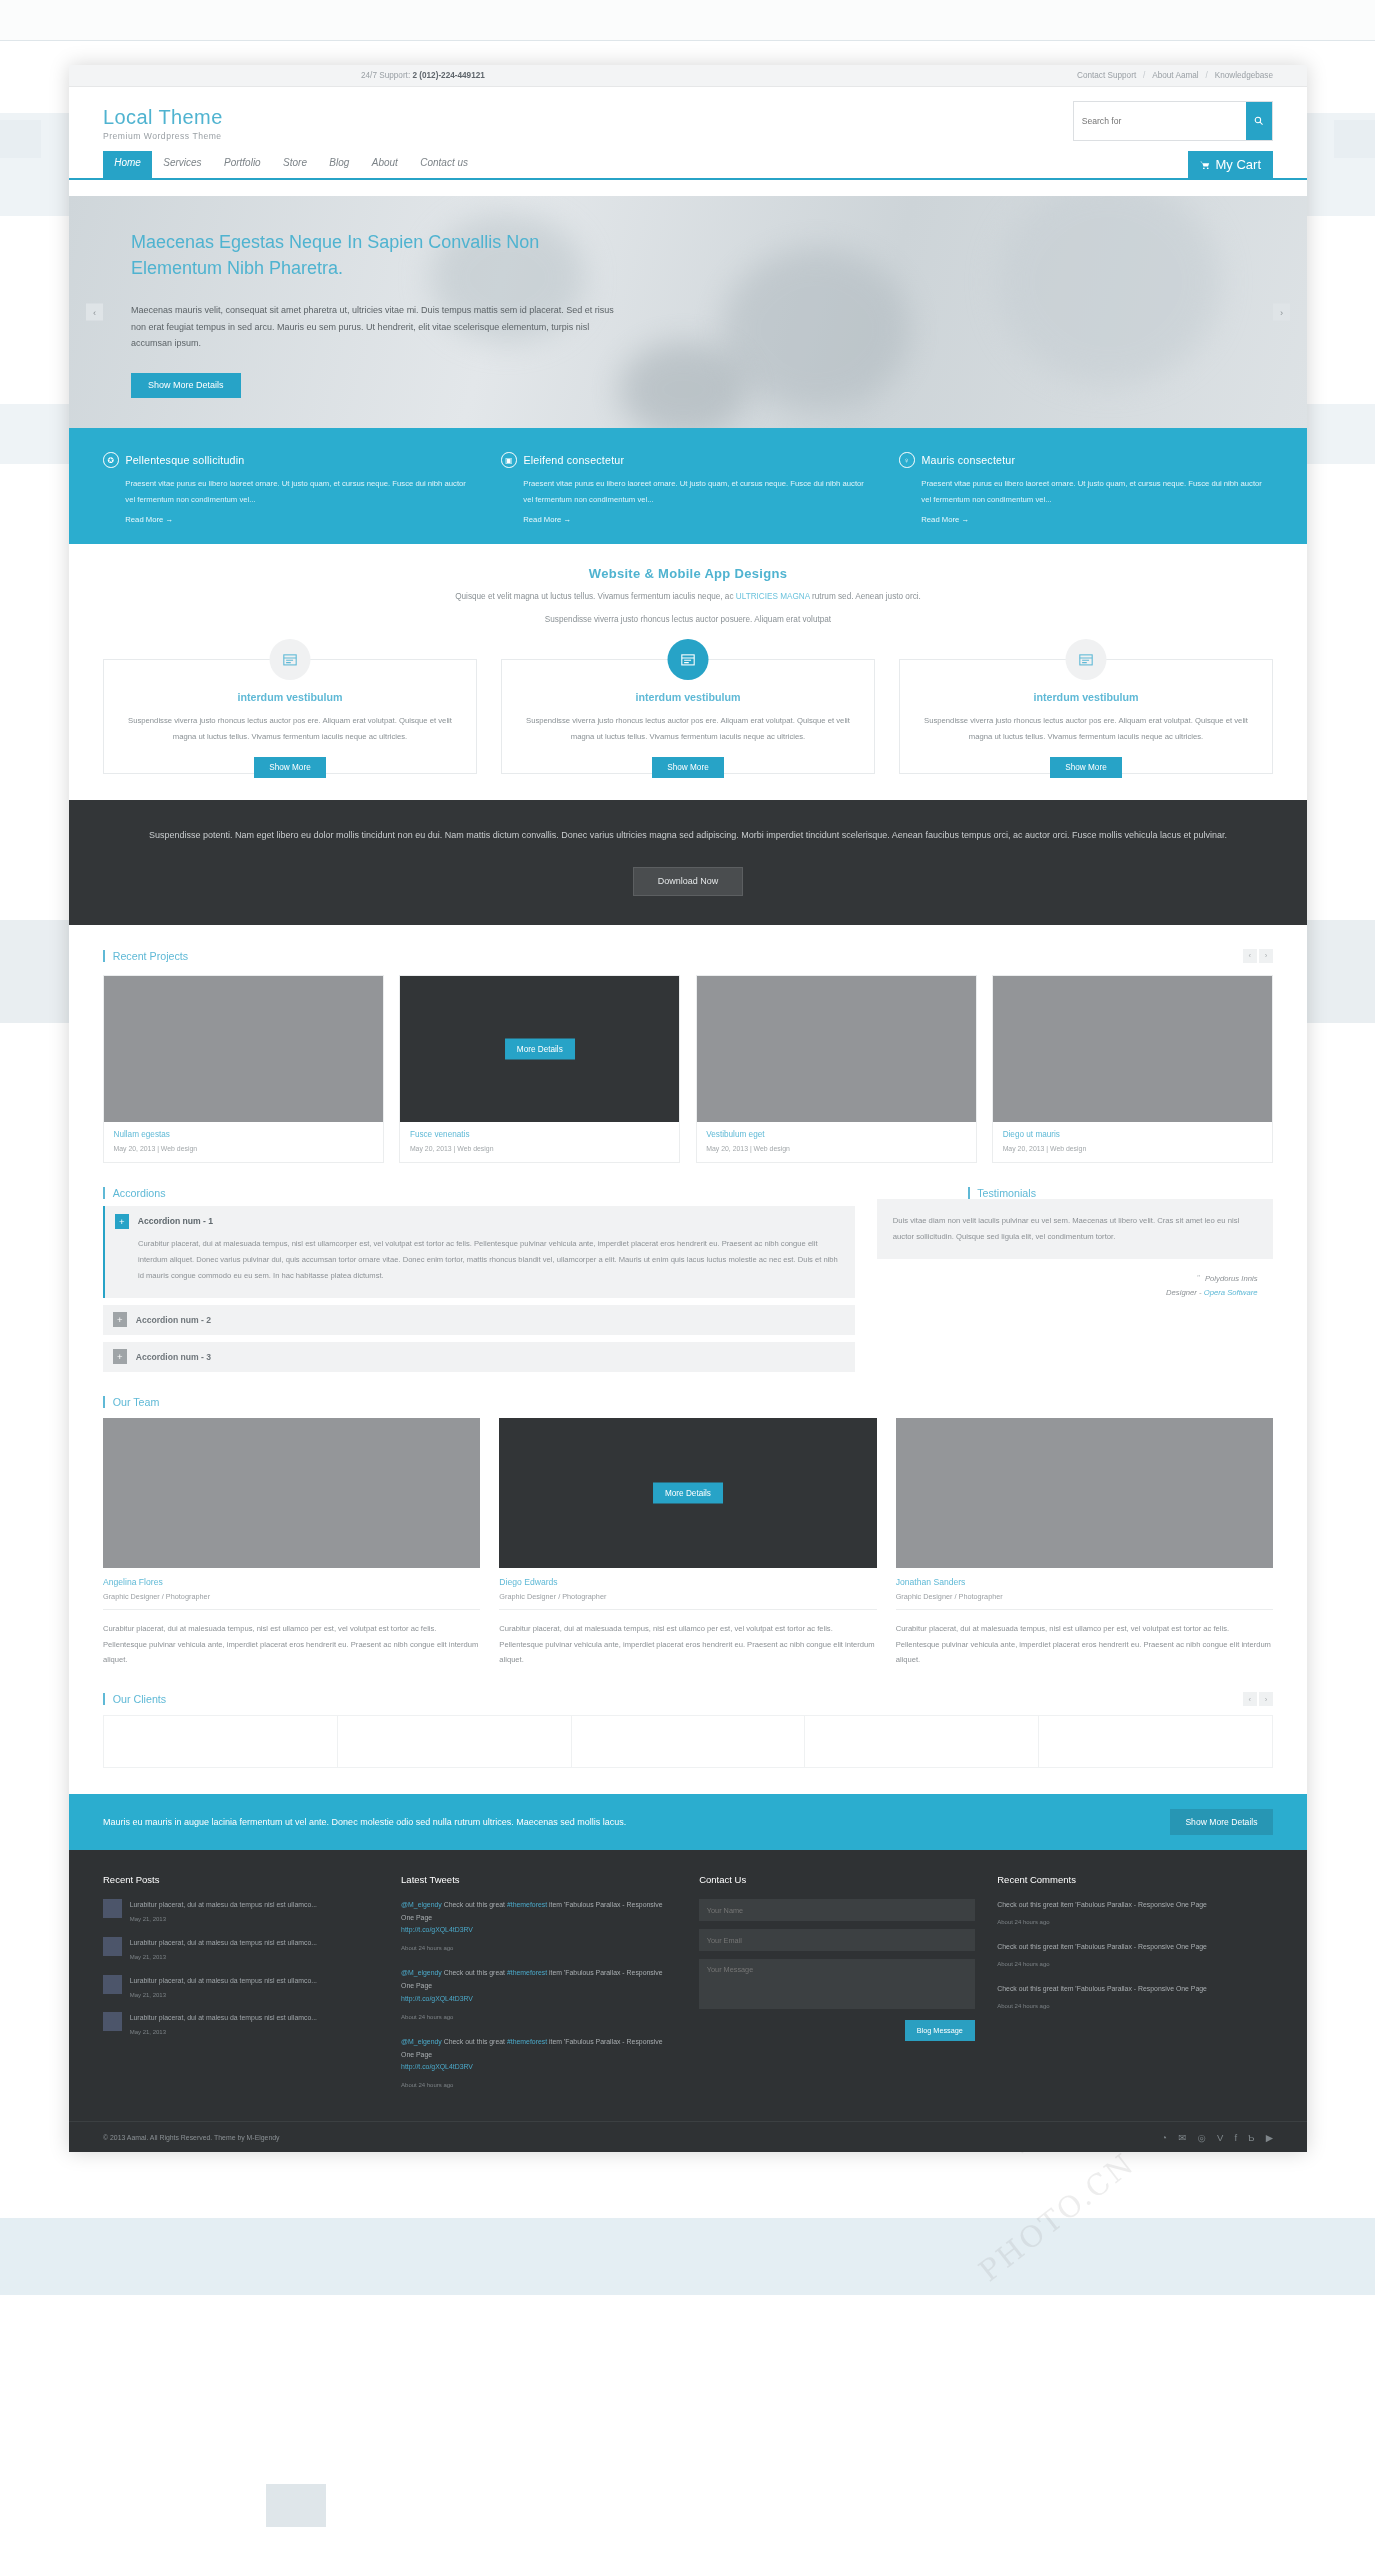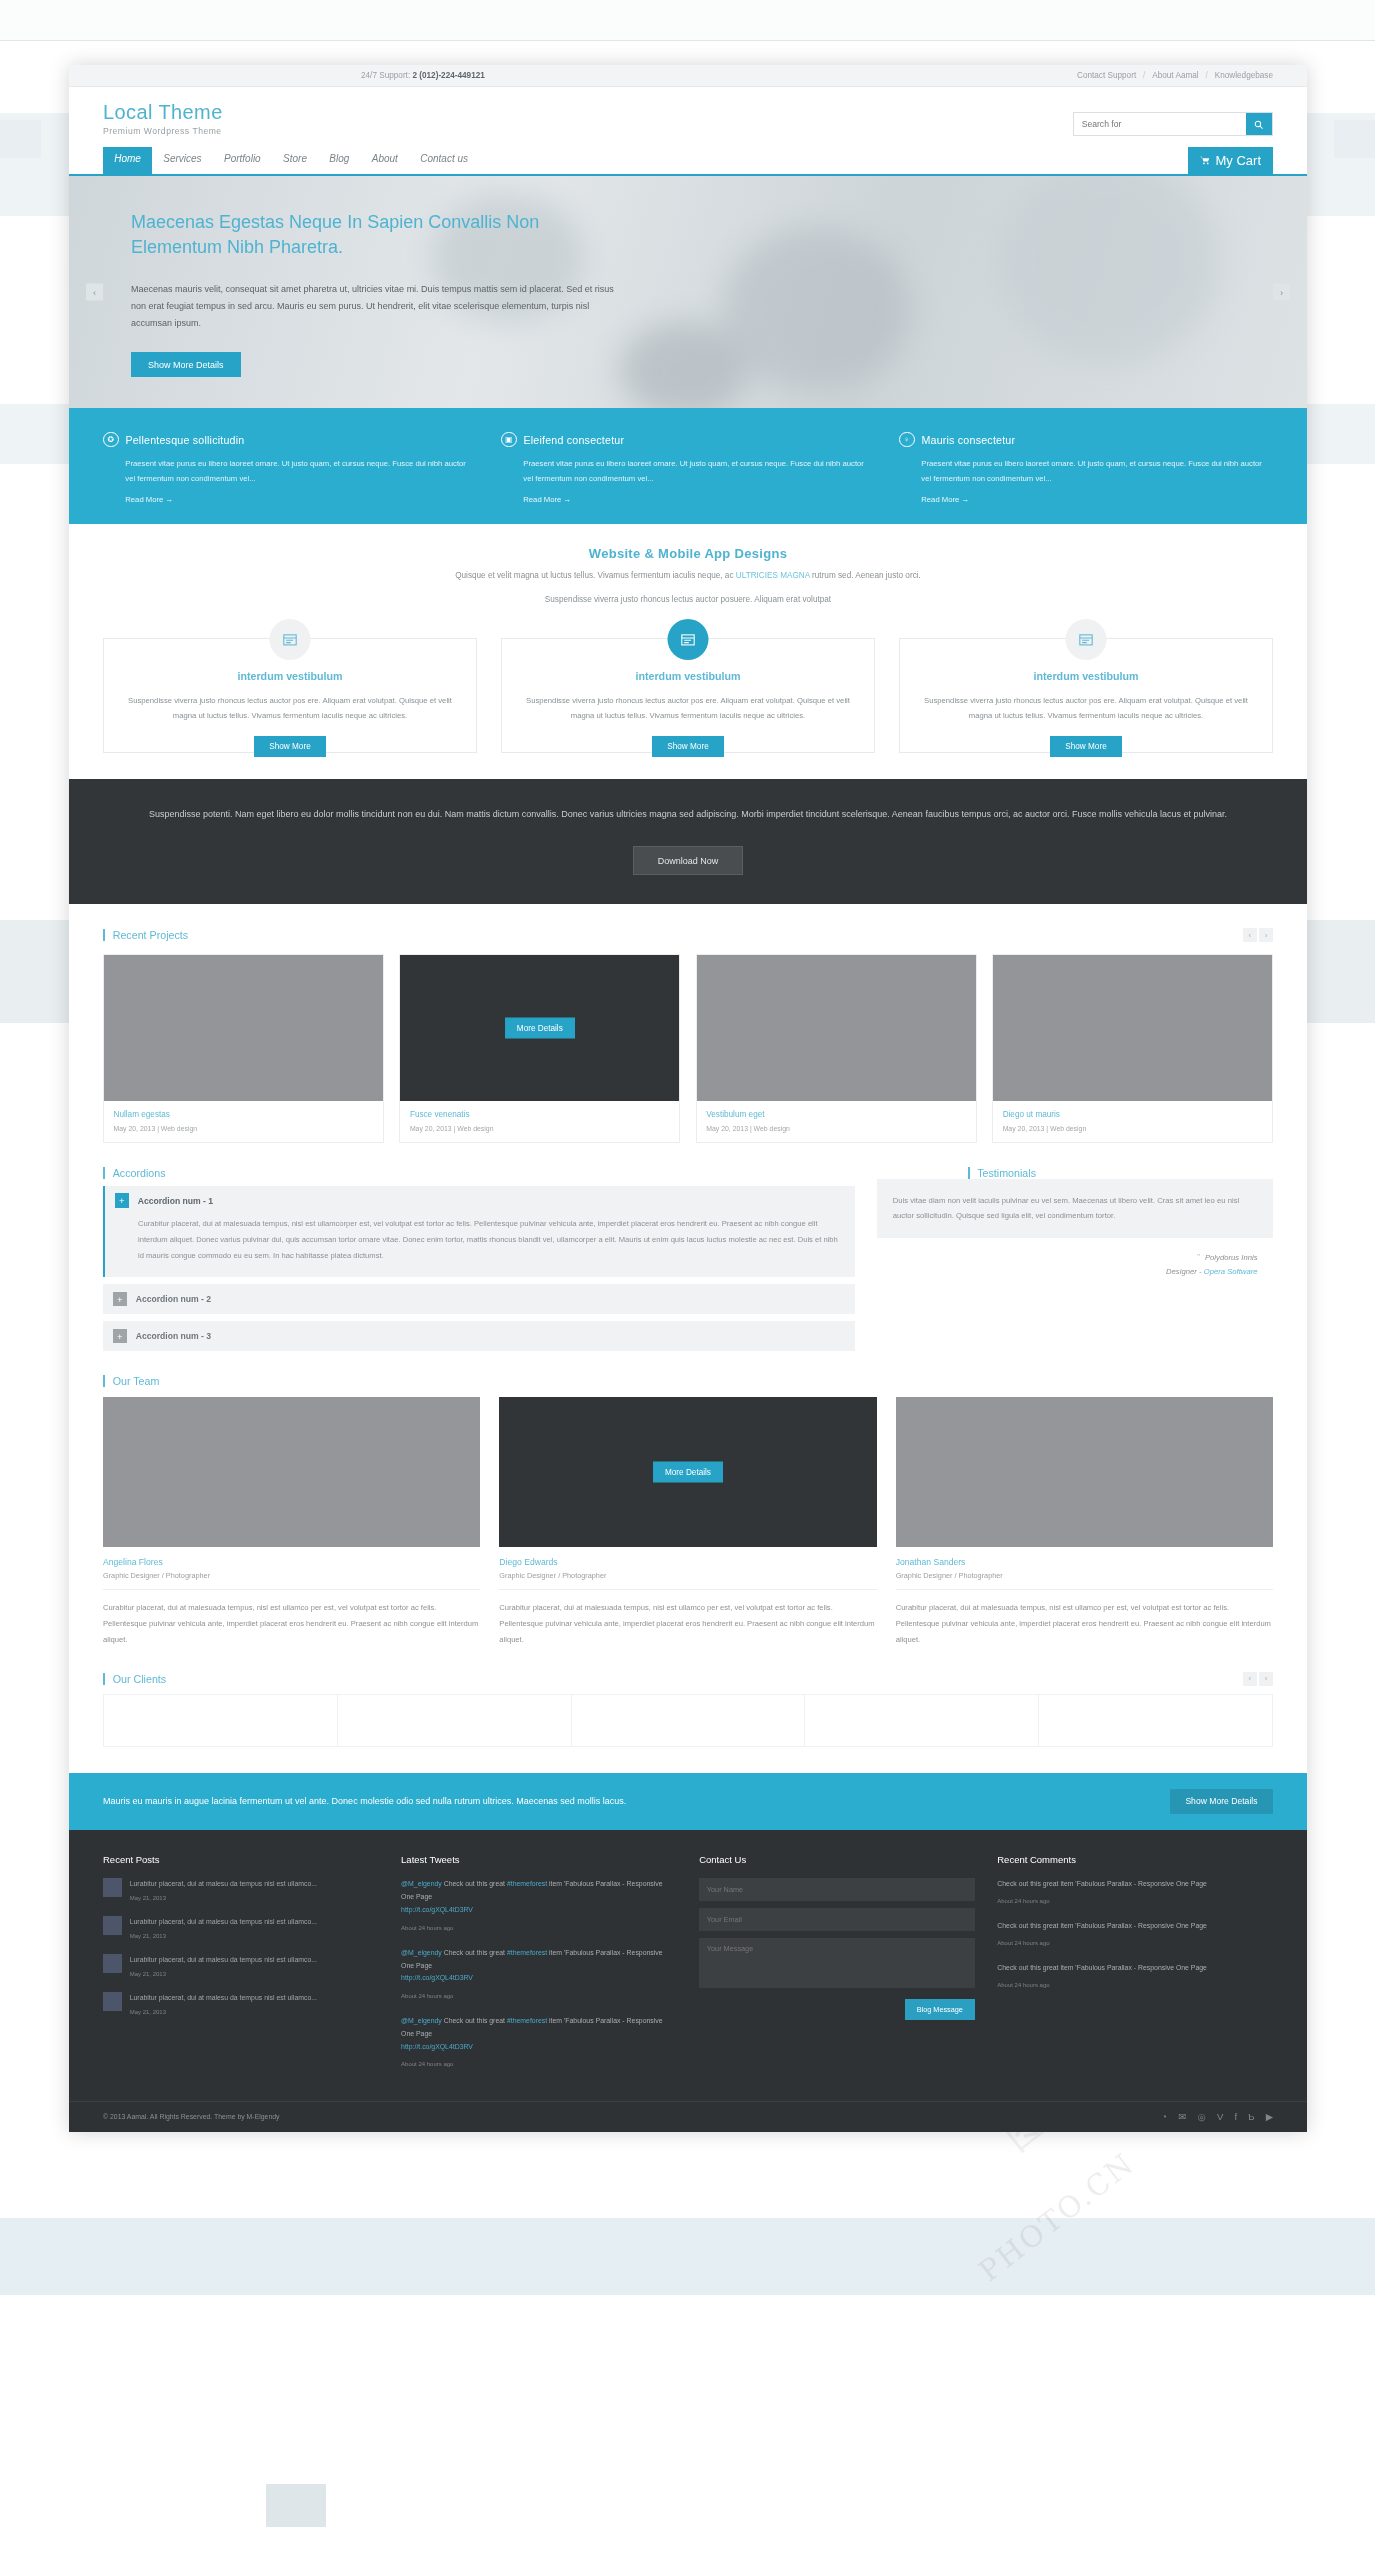--- a/index.html
+++ b/index.html
@@ -36,38 +36,38 @@
   .topbar .support { margin-left:258px; }
   .topbar .support b { color:#5f666c; font-weight:bold; }
   .topbar .links { margin-left:auto; display:flex; gap:6.9px; align-items:flex-start; }
   .topbar .links a { color:#9aa0a5; text-decoration:none; font-size:8.2px;}
   .topbar .links .sep { color:#c3c8cc; }
 
   
   .header { padding:13.8px 34px 0 34px; display:flex; align-items:flex-end; }
   .brand h1 { color:#4fb3d0; font-size:20px; font-weight:normal; letter-spacing:0.4px; line-height:1.1;}
   .brand .tag { color:#9aa0a5; font-size:8.6px; margin-top:3.4px; letter-spacing:0.5px;}
-  .searchwrap { margin-left:auto; display:flex; border:0.9px solid #dcdfe2; height:24px; }
+  .searchwrap { margin-left:auto; display:flex; border:0.9px solid #dcdfe2; height:40px; }
   .searchwrap input { border:0; outline:0; width:172px; padding:0 7.7px; font-size:8.6px;
                       color:#6d7479; font-family:"Liberation Sans",sans-serif; }
   .searchbtn { width:26px; background:#27a3c7; display:flex; align-items:center;
                justify-content:center; color:#fff; cursor:pointer;}
 
   
   .navrow { margin-top:10.3px; padding:0 34px; display:flex; align-items:stretch;
             border-bottom:2.6px solid #27a3c7; position:relative; }
   .nav { display:flex; }
   .nav a { display:block; padding:6px 11.2px; font-size:10px; color:#7c8388; text-decoration:none;font-style:italic;}
   .nav a.active { background:#27a3c7; color:#fff; }
   .cart { margin-left:auto; background:#27a3c7; color:#fff; font-size:13px;
           padding:6px 12px; display:flex; align-items:center; gap:5.2px; cursor:pointer;}
 
   
   .hero { position:relative; height:232px; overflow:hidden;
-          background:linear-gradient(105deg,#cfd6da 0%, #e3e7ea 35%, #cdd4d8 65%, #dde2e5 100%); }
+          background:linear-gradient(105deg,#cfd6da 0%, #e3e7ea 35%, #cdd4d8 65%, #dde2e5 100%);margin-top:16px; }
   .hero .blur { position:absolute; border-radius:50%; filter:blur(15.5px); }
   .hero-inner { position:absolute; left:62px; top:34px; width:499px; }
   .hero h2 { color:#4fb3d0; font-size:18px; line-height:1.42; font-weight:normal; }
   .hero p { color:#5c6367; font-size:9px; line-height:1.85; margin-top:20.6px; }
   .btn-primary { display:inline-block; background:#27a3c7; color:#fff; font-size:9px;
                  padding:7.7px 17px; margin-top:20.6px; cursor:pointer; border:0;}
   .heroarrow { position:absolute; top:50%; transform:translateY(-50%); width:17px; height:17px;
                background:#dfe4e7; color:#8c9397; font-size:9.5px; display:flex;
                align-items:center; justify-content:center; cursor:pointer;}
 

